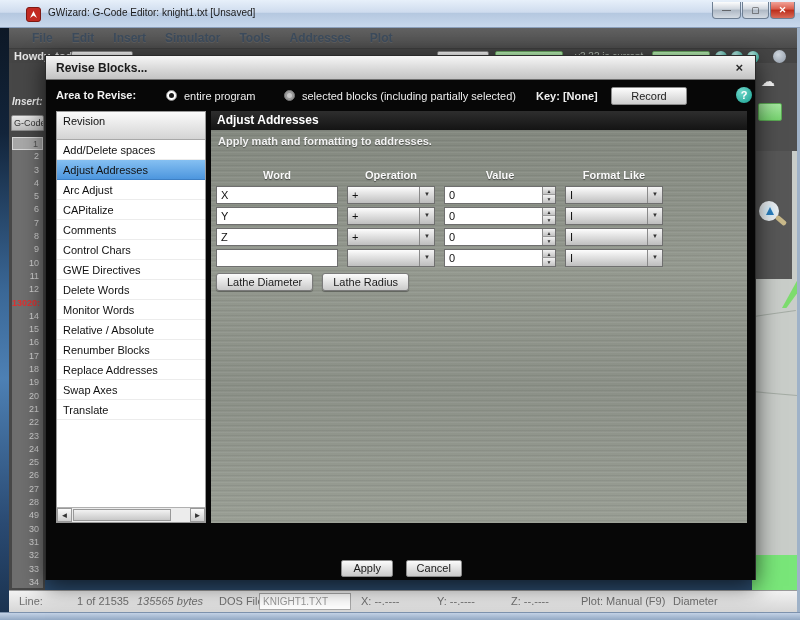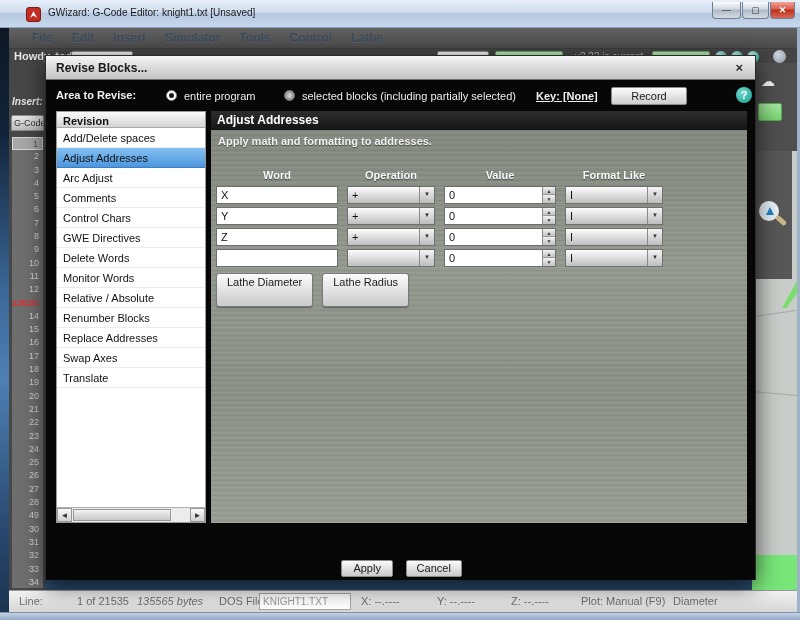--- a/index.html
+++ b/index.html
@@ -91,31 +91,31 @@
   .dlg-body { position:relative; height:500px; background:#070707; }
 
   .area-row { position:absolute; left:0; top:7px; width:711px; height:18px; }
   .area-label { position:absolute; left:10px; top:2px; font-size:11px; font-weight:bold; color:#f2f2f2; }
   .radio { position:absolute; top:3px; width:11px; height:11px; border-radius:50%; }
   .radio.sel { background:#fff; border:1px solid #888; }
   .radio.sel::after { content:""; position:absolute; left:2px; top:2px; width:5px; height:5px; border-radius:50%; background:#1a1a1a; }
   .radio.unsel { background:#9a9a9a; border:1px solid #777; }
   .radio.unsel::after { content:""; position:absolute; left:2px; top:2px; width:5px; height:5px; border-radius:50%; background:#c8c8c8; }
   .radio-label { position:absolute; top:3px; font-size:11px; color:#ededed; }
-  .key-label { position:absolute; left:490px; top:3px; font-size:11px; font-weight:bold; color:#f0f0f0;text-decoration:underline; }
+  .key-label { position:absolute; left:490px; top:3px; font-size:11px; font-weight:bold; color:#f0f0f0; }
   .record-btn { position:absolute; left:565px; top:0; width:76px; height:18px;
     background:linear-gradient(180deg,#fdfdfd,#cdcdcd); border:1px solid #8a8a8a; border-radius:2px;
     font-size:11px; color:#222; text-align:center; line-height:16px; }
   .help-circle { position:absolute; left:690px; top:0; width:16px; height:16px; border-radius:50%;
     background:radial-gradient(circle at 35% 30%,#6fd8cb,#17a090); color:#fff; font-size:11px; font-weight:bold;
     text-align:center; line-height:16px; }
 
   .rev-list { position:absolute; left:10px; top:31px; width:150px; height:412px; background:#fff; border:1px solid #9a9a9a; }
-  .rev-header { height:16px; background:linear-gradient(180deg,#fbfbfb,#d4d4d4); border-bottom:1px solid #a8a8a8;
-    font-size:11px; font-weight:bold; color:#111; padding:3px 0 0 6px; }
+  .rev-header { height:28px; background:linear-gradient(180deg,#fbfbfb,#d4d4d4); border-bottom:1px solid #a8a8a8;
+    font-size:11px; font-weight:normal; color:#111; padding:3px 0 0 6px; }
   .rev-items { height:375px; overflow:hidden; }
   .list-item { height:20px; font-size:11px; color:#111; padding:4px 0 0 6px; border-bottom:1px solid #ececec; }
   .list-item.selected { background:linear-gradient(180deg,#85c0f2,#4d96de); border-bottom-color:#3d7fc4; }
   .rev-scroll { position:absolute; left:0; bottom:0; width:148px; height:15px; background:#ececec; border-top:1px solid #b0b0b0; }
   .scroll-arrow { position:absolute; top:0; width:15px; height:14px; background:linear-gradient(180deg,#fafafa,#d0d0d0);
     border:1px solid #999; font-size:8px; color:#333; text-align:center; line-height:13px; }
   .scroll-thumb { position:absolute; left:16px; top:1px; width:98px; height:12px;
     background:linear-gradient(180deg,#f2f2f2,#c8c8c8); border:1px solid #999; }
 
   .adj-panel { position:absolute; left:165px; top:31px; width:536px; height:412px; }
@@ -138,21 +138,21 @@
   .dd-btn { position:absolute; right:0; top:0; width:15px; height:16px;
     background:linear-gradient(180deg,#f4f4f4,#bdbdbd); border-left:1px solid #8a8a8a;
     font-size:6px; color:#333; text-align:center; line-height:15px; }
   .spinner { position:relative; height:18px; background:#fff; border:1px solid #6f6f6f; }
   .spin-value { position:absolute; left:4px; top:2px; font-size:11px; color:#111; }
   .spin-btns { position:absolute; right:0; top:0; width:13px; height:16px; }
   .spin-up,.spin-down { height:8px; background:linear-gradient(180deg,#f2f2f2,#c2c2c2);
     border-left:1px solid #8a8a8a; font-size:5px; color:#333; text-align:center; line-height:8px; }
   .spin-up { border-bottom:1px solid #9a9a9a; }
   .lathe-row { position:absolute; left:5px; top:142px; }
-  .lathe-btn { display:inline-block; height:34px; background:linear-gradient(180deg,#fcfcfc,#cacaca);
+  .lathe-btn { display:inline-block; height:18px; background:linear-gradient(180deg,#fcfcfc,#cacaca);
     border:1px solid #7a7a7a; border-radius:3px; font-size:11px; color:#1a1a1a; padding:2px 10px 0 10px;
     margin-right:9px; box-shadow:0 1px 1px rgba(0,0,0,0.35); }
 
   .dlg-actions { position:absolute; left:0; top:478px; width:711px; height:20px; text-align:center; }
   .action-btn { display:inline-block; height:17px; min-width:52px; background:linear-gradient(180deg,#fbfbfb,#c9c9c9);
     border:1px solid #8a8a8a; border-radius:2px; font-size:11px; color:#1a1a1a; padding:1px 10px 0 10px; margin:0 4px; }
 </style>
 </head>
 <body>
 
@@ -168,22 +168,22 @@
   <div class="desktop-strip"></div>
   <div class="right-border"></div>
   <div class="bottom-border"></div>
 
   <div class="menubar" id="menu-items">
       <span class="menu-item">File</span>
       <span class="menu-item">Edit</span>
       <span class="menu-item">Insert</span>
       <span class="menu-item">Simulator</span>
       <span class="menu-item">Tools</span>
-      <span class="menu-item">Control</span>
-      <span class="menu-item">Lathe</span>
+      <span class="menu-item">Addresses</span>
+      <span class="menu-item">Plot</span>
     </div>
 
   <div class="toolbar-sliver">
     <div class="greeting">Howdy, todd!</div>
     <div class="tb-btn" style="left:62px;width:62px;"></div>
     <div class="tb-btn" style="left:428px;width:52px;"></div>
     <div class="tb-btn green" style="left:486px;width:68px;"></div>
     <div class="version-note">v3.33 is current</div>
     <div class="tb-btn green" style="left:643px;width:58px;"></div>
     <div class="tb-circle" style="left:706px;"></div>
@@ -277,20 +277,21 @@
         <div class="record-btn">Record</div>
         <div class="help-circle">?</div>
       </div>
 
       <div class="rev-list">
         <div class="rev-header">Revision</div>
         <div class="rev-items" id="rev-items">
             <div class="list-item">Add/Delete spaces</div>
             <div class="list-item selected">Adjust Addresses</div>
             <div class="list-item">Arc Adjust</div>
+            <div class="list-item">CAPitalize</div>
             <div class="list-item">Comments</div>
             <div class="list-item">Control Chars</div>
             <div class="list-item">GWE Directives</div>
             <div class="list-item">Delete Words</div>
             <div class="list-item">Monitor Words</div>
             <div class="list-item">Relative / Absolute</div>
             <div class="list-item">Renumber Blocks</div>
             <div class="list-item">Replace Addresses</div>
             <div class="list-item">Swap Axes</div>
             <div class="list-item">Translate</div>

